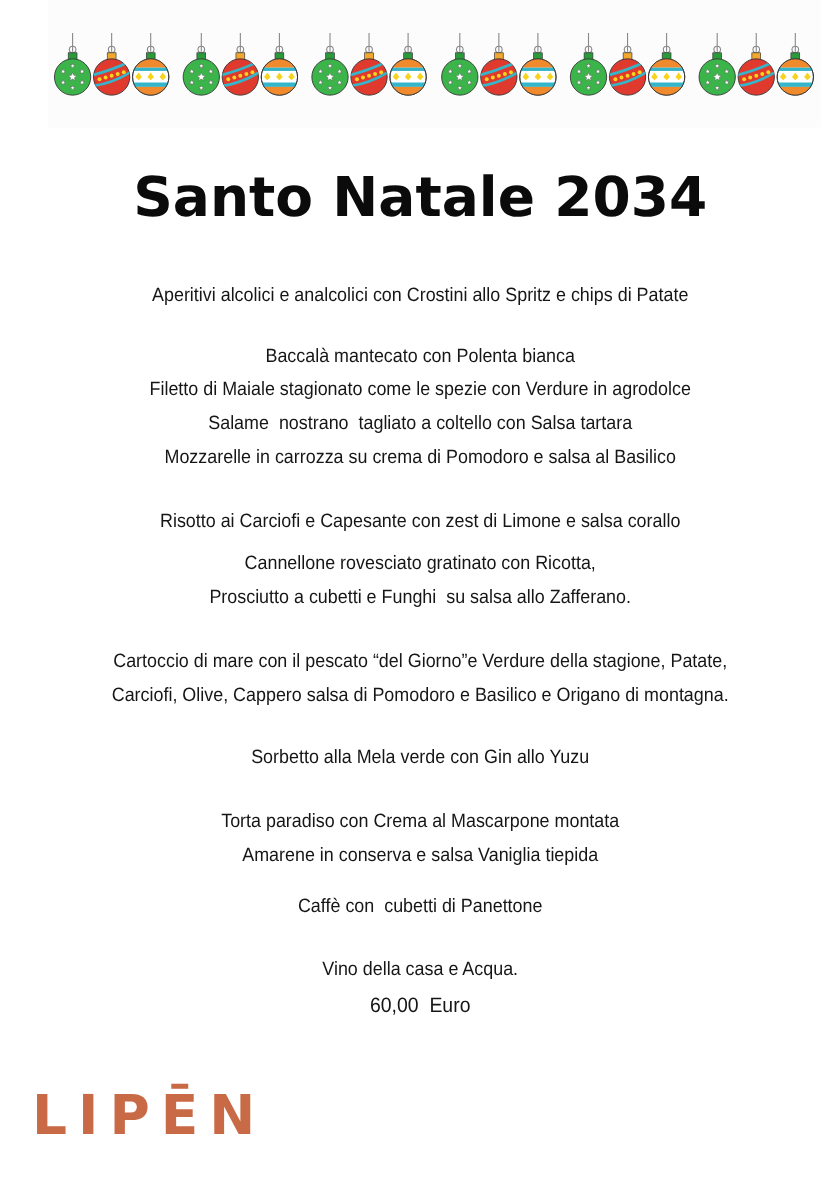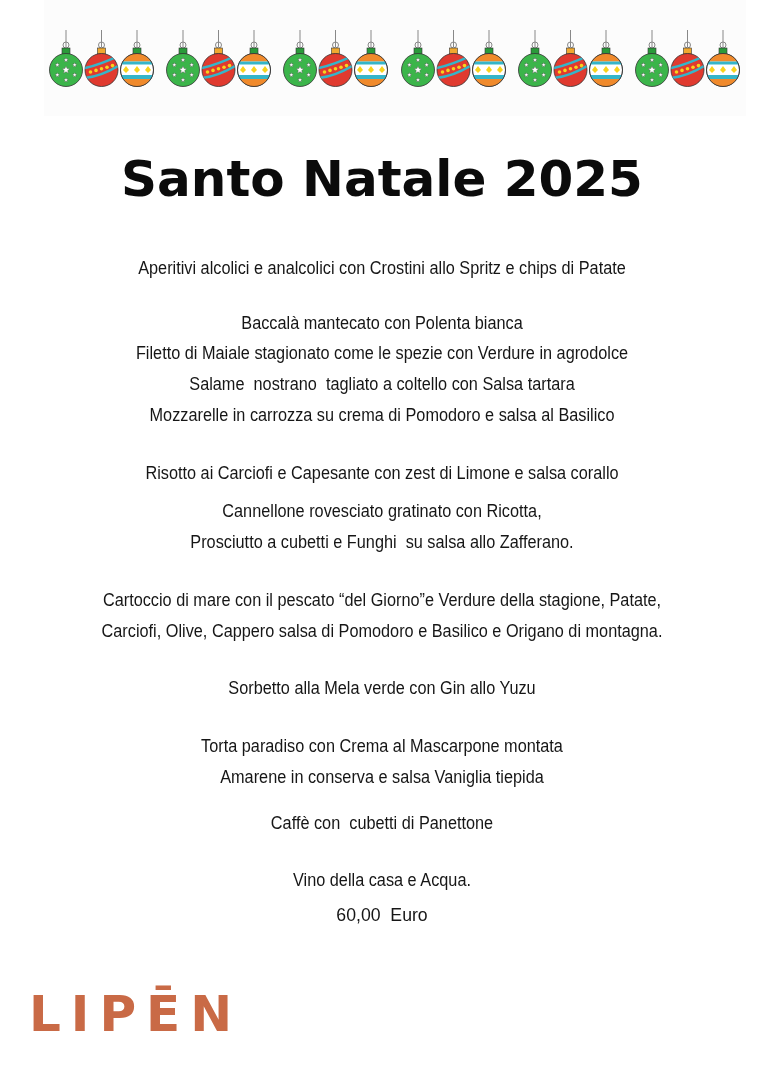--- a/index.html
+++ b/index.html
@@ -320,21 +320,21 @@
         <rect x="706.5" y="75" width="33" height="4" fill="#35b5c9"></rect>
         <rect x="706.5" y="79" width="33" height="10" fill="#f08a2c"></rect>
         <polygon points="712,66 715,70 712,73 709,70" fill="#f7d31c"></polygon>
         <polygon points="723,66 726,70 723,73 720,70" fill="#f7d31c"></polygon>
         <polygon points="734,66 737,70 734,73 731,70" fill="#f7d31c"></polygon>
       </g>
       <circle cx="723" cy="70" r="16.5" fill="none" stroke="#333333" stroke-width="0.8"></circle>
     </g>
   </svg>
 
-<div class="title">Santo Natale 2025</div>
+<div class="title">Santo Natale 2034</div>
 
 <div id="menu">
     <div class="line" style="top: 258px;">Aperitivi alcolici e analcolici con Crostini allo Spritz e chips di Patate</div>
     <div class="line" style="top: 313px;">Baccalà mantecato con Polenta bianca</div>
     <div class="line" style="top: 343px;">Filetto di Maiale stagionato come le spezie con Verdure in agrodolce</div>
     <div class="line" style="top: 374px;">Salame  nostrano  tagliato a coltello con Salsa tartara</div>
     <div class="line" style="top: 405px;">Mozzarelle in carrozza su crema di Pomodoro e salsa al Basilico</div>
     <div class="line" style="top: 463px;">Risotto ai Carciofi e Capesante con zest di Limone e salsa corallo</div>
     <div class="line" style="top: 501px;">Cannellone rovesciato gratinato con Ricotta,</div>
     <div class="line" style="top: 532px;">Prosciutto a cubetti e Funghi  su salsa allo Zafferano.</div>

